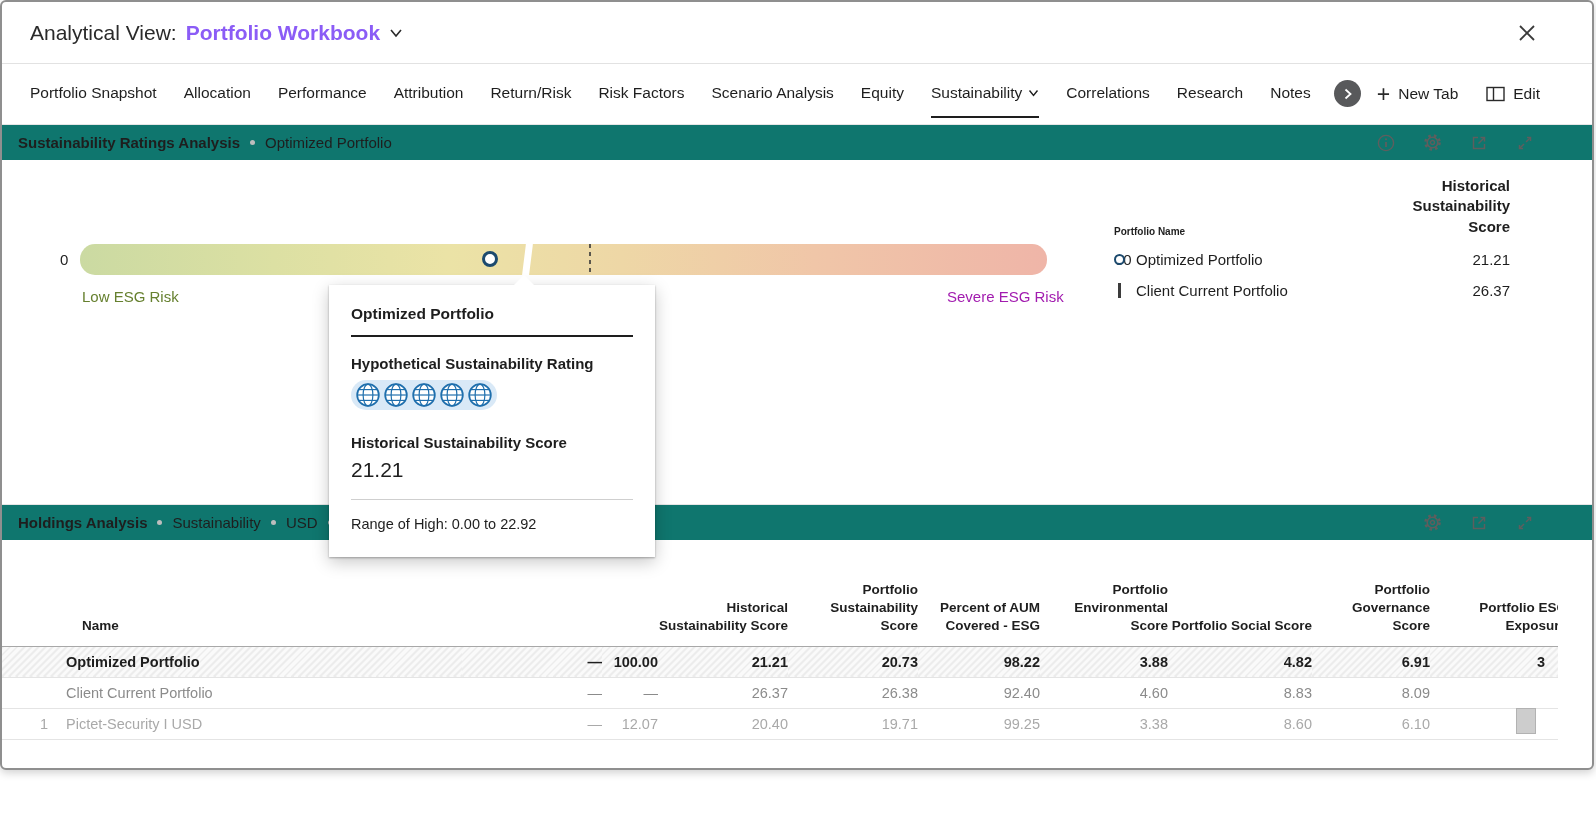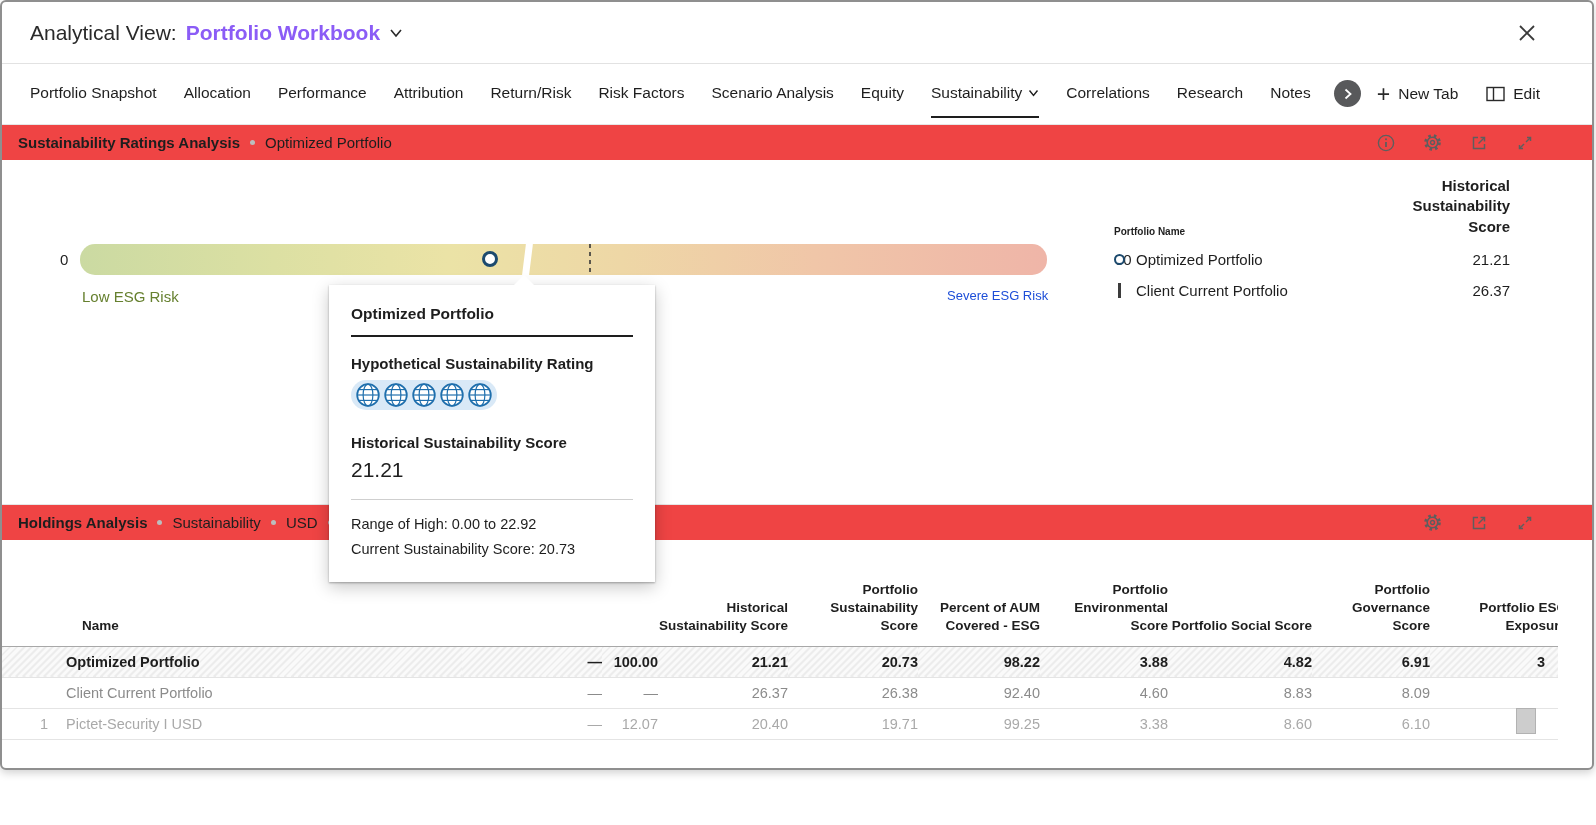--- a/index.html
+++ b/index.html
@@ -23,21 +23,21 @@
   .tabs { display:flex; gap:27px; align-items:flex-start; max-width:1316px; overflow:hidden; white-space:nowrap; height:100%; }
   .tab { font-size:15.5px; color:#1e1e1e; padding:20px 0 16px; cursor:pointer; display:flex; align-items:center; gap:6px; }
   .tab.active { border-bottom:2px solid #1e1e1e; padding-bottom:14px; }
   .tab-scroll { position:absolute; left:1332px; top:16px; width:27px; height:27px; border-radius:50%;
     background:#58595b; border:none; color:#fff; cursor:pointer; display:flex; align-items:center; justify-content:center; }
   .tab-actions { position:absolute; right:52px; top:0; height:100%; display:flex; align-items:center; gap:28px; }
   .tab-action { display:flex; align-items:center; gap:8px; font-size:15.5px; color:#1e1e1e; background:none; border:none; cursor:pointer; }
   .plus-glyph { font-size:23px; font-weight:300; line-height:1; color:#2a2a2a; }
 
   
-  .panel-header { height:36px; background:#ef4444; display:flex; align-items:center; gap:10px;
+  .panel-header { height:36px; background:#0f766e; display:flex; align-items:center; gap:10px;
     padding:0 56px 0 16px; border-top:1px solid #e6e6e6; }
   .panel-title { font-weight:bold; font-size:15px; }
   .dot { width:5px; height:5px; border-radius:50%; background:#bdbdbd; flex:0 0 auto; }
   .panel-sub { font-size:15px; }
   .panel-icons { margin-left:auto; display:flex; gap:24px; align-items:center; }
   .icon-btn { background:none; border:none; cursor:pointer; line-height:0; padding:2px; }
   .icon-btn svg { stroke:#5e5e5e; }
 
   
   .ratings-body { position:relative; height:344px; background:#fff; }
@@ -46,21 +46,21 @@
   .scale-max { left:1113px; }
   .scale-bar { position:absolute; left:78px; top:84px; width:967px; height:31px; border-radius:15px; overflow:visible;
     background:linear-gradient(90deg,#cbdaa2 0%,#dce0a3 20%,#ebe3a6 38%,#eeda a7 50%,#eed7a6 55%,#f0c6a8 75%,#efb5a8 100%);
     background:linear-gradient(90deg,#cbdaa2 0%,#dce0a3 20%,#ebe3a6 38%,#eed7a6 56%,#f0c6a8 76%,#efb5a8 100%); }
   .bar-gap { position:absolute; left:444px; top:-2px; bottom:-2px; width:7px; background:#fff; transform:skewX(-7deg); }
   .marker-line { position:absolute; top:0; bottom:0; width:2px; transform:translateX(-50%);
     background:repeating-linear-gradient(180deg,#5a564c 0 4px,rgba(0,0,0,0) 4px 8px); }
   .marker-circle { position:absolute; top:7px; width:16px; height:16px; border-radius:50%;
     background:#fff; border:3px solid #1c4a6e; transform:translateX(-50%); }
   .scale-label-low { position:absolute; left:80px; top:128px; font-size:15px; color:#66802f; }
-  .scale-label-high { position:absolute; left:945px; top:128px; font-size:13px; color:#1d4ed8; }
+  .scale-label-high { position:absolute; left:945px; top:128px; font-size:15px; color:#a21caf; }
 
   .legend { position:absolute; right:82px; top:16px; width:396px; }
   .legend-head { display:flex; justify-content:space-between; align-items:flex-end; }
   .legend-name-h { font-weight:bold; font-size:10px; }
   .legend-score-h { font-weight:bold; font-size:15px; width:110px; text-align:right; line-height:1.35; }
   .legend-row { display:flex; align-items:center; margin-top:14px; cursor:pointer; }
   .legend-marker { width:22px; flex:0 0 22px; display:flex; align-items:center; }
   .lm-circle { width:11px; height:11px; border-radius:50%; border:2.5px solid #1c4a6e; background:#fff; }
   .lm-line { width:2.5px; height:15px; background:#3c3c3c; margin-left:4px; }
   .legend-name { font-size:15px; flex:1; }
@@ -411,16 +411,15 @@
           <ellipse cx="12" cy="12" rx="4.5" ry="10" fill="none" stroke="#1f6fad" stroke-width="1.1"></ellipse>
           <line x1="2" y1="12" x2="22" y2="12" stroke="#1f6fad" stroke-width="1.1"></line>
           <line x1="3.4" y1="7" x2="20.6" y2="7" stroke="#1f6fad" stroke-width="1.1"></line>
           <line x1="3.4" y1="17" x2="20.6" y2="17" stroke="#1f6fad" stroke-width="1.1"></line>
         </svg>
     </div>
     <div class="tt-score-label">Historical Sustainability Score</div>
     <div class="tt-score-value">21.21</div>
     <hr class="tt-div">
     <div class="tt-detail">Range of High: 0.00 to 22.92</div>
-    <div class="tt-detail">Current Sustainability Score: 20.73</div>
   </div>
 
 </div>
 
 </body></html>

